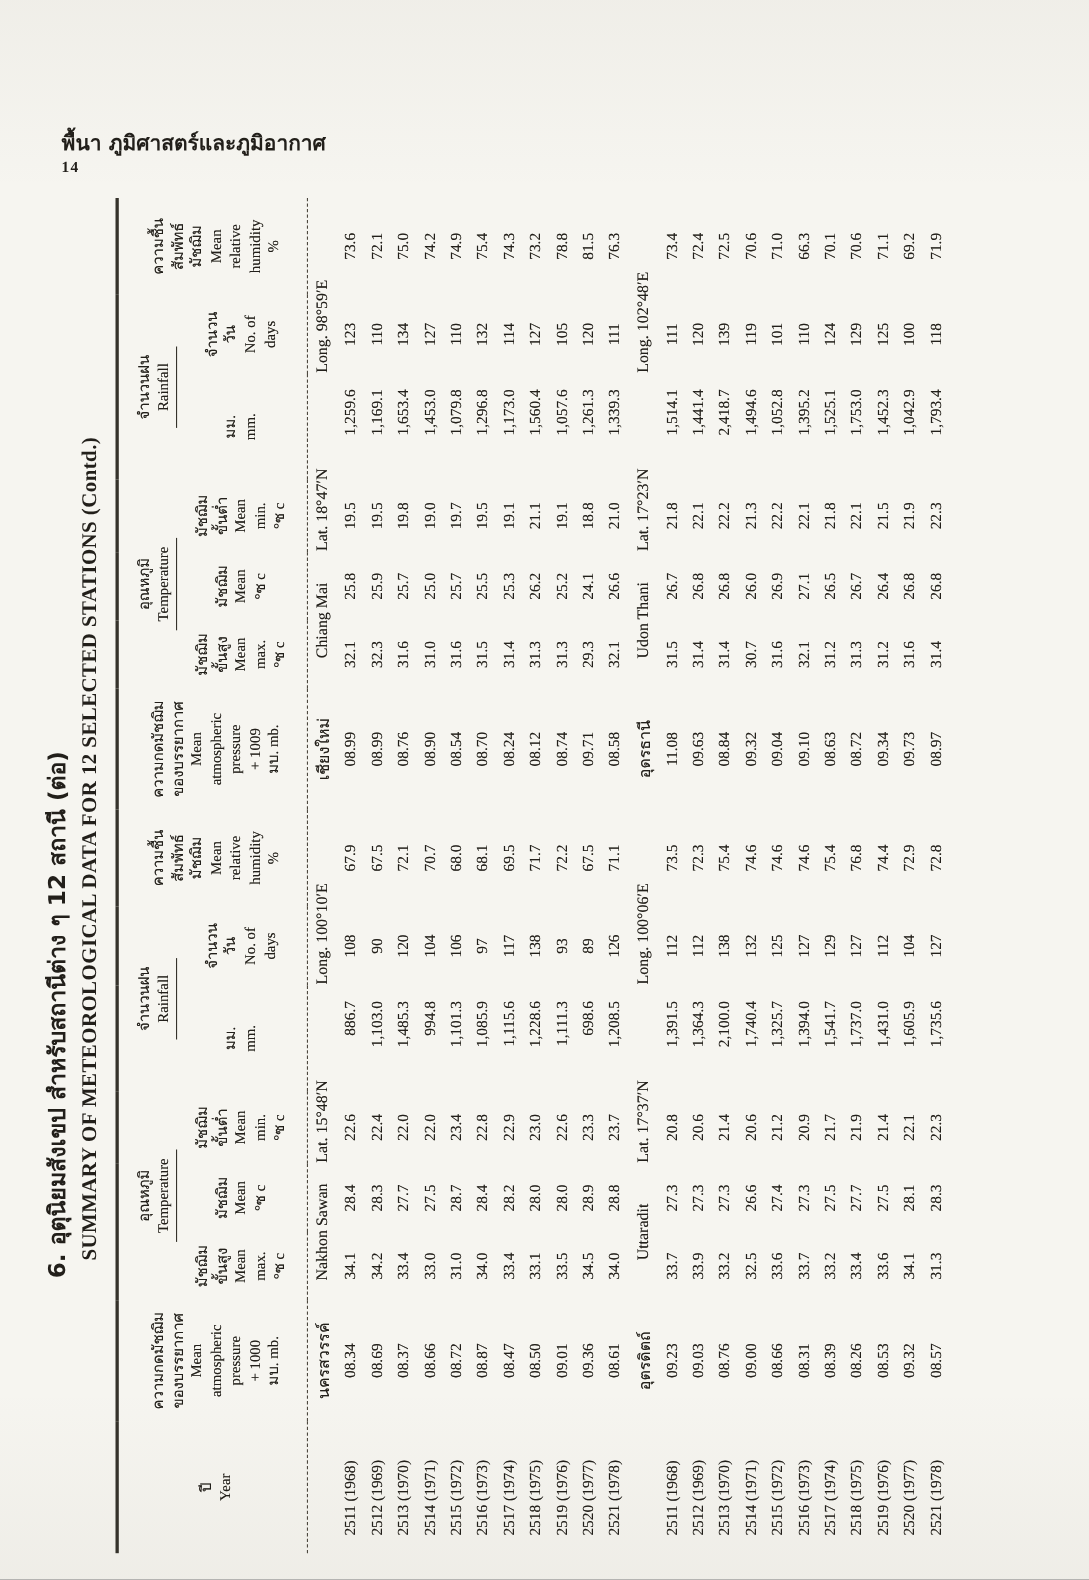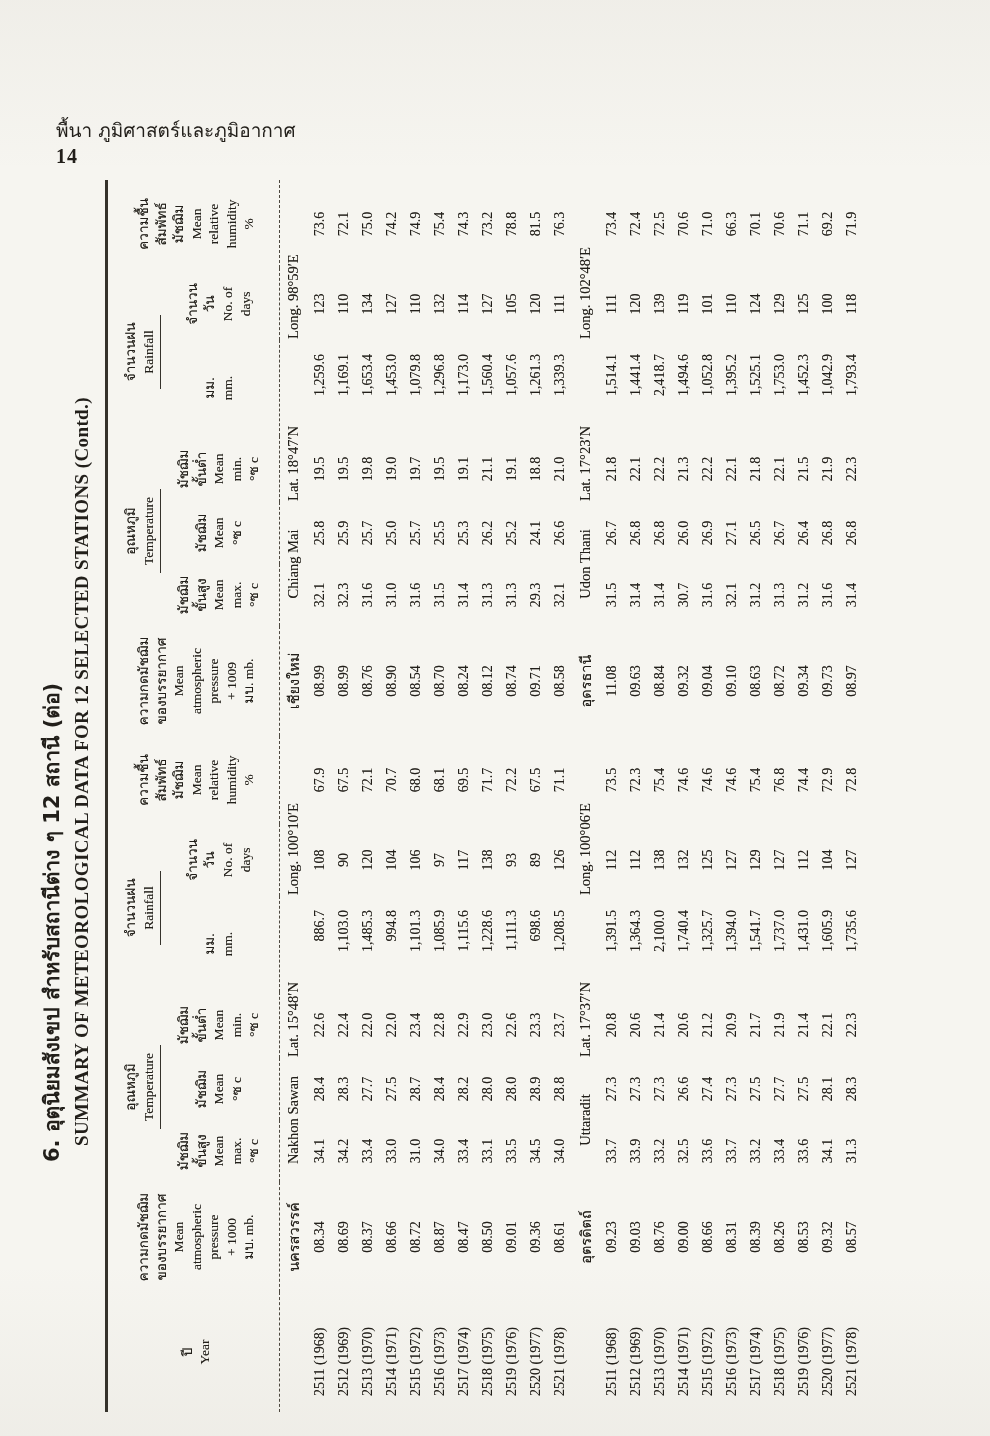--- a/index.html
+++ b/index.html
@@ -2,22 +2,22 @@
 <html><head>
 <meta charset="utf-8">
 <style>
   html,body{margin:0;padding:0;background:#8a8a8a;}
   .page{
     position:relative;width:990px;height:1436px;background:#f6f5f0;overflow:hidden;
     font-family:"Liberation Serif","DejaVu Sans",serif;color:#221f1a;
   }
   .scan-tint{position:absolute;inset:0;background:linear-gradient(180deg,rgba(120,110,90,.05),rgba(120,110,90,0) 12%,rgba(120,110,90,0) 88%,rgba(120,110,90,.06));pointer-events:none;}
   .page-header{position:absolute;left:56px;top:120px;line-height:1.15;}
-  .area-title{font-size:19px;font-weight:normal;font-family:"DejaVu Sans","Liberation Serif",sans-serif;}
-  .page-number{font-size:20px;font-weight:bold;margin-top:3px;letter-spacing:1px;}
+  .area-title{font-size:19px;font-weight:bold;font-family:"DejaVu Sans","Liberation Serif",sans-serif;}
+  .page-number{font-size:14px;font-weight:bold;margin-top:3px;letter-spacing:1px;}
   
   .landscape{
     position:absolute;left:35px;top:1412px;width:1232px;height:915px;
     transform:rotate(-90deg);transform-origin:0 0;
   }
   .titles{margin-left:250px;white-space:nowrap;}
   .title-th{font-size:21px;font-weight:bold;font-family:"DejaVu Sans","Liberation Serif",sans-serif;}
   .title-en{font-size:19px;font-weight:bold;letter-spacing:.4px;margin-top:3px;margin-left:16px;}
   table.met{
     border-collapse:collapse;table-layout:fixed;width:1232px;margin-top:12px;

